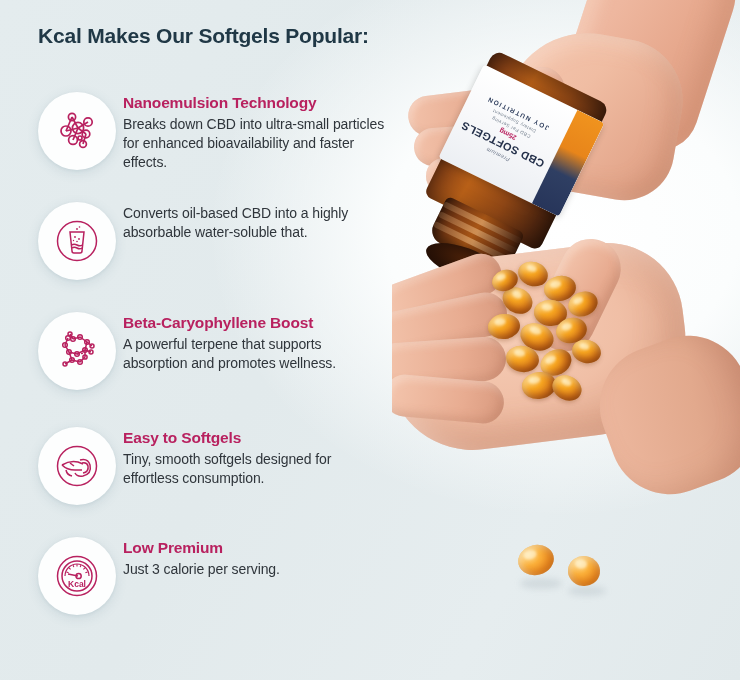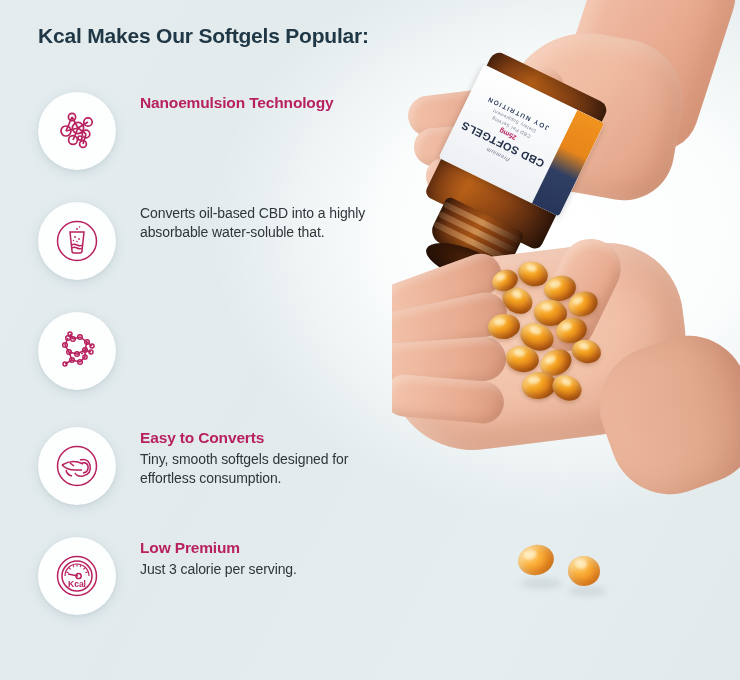--- a/index.html
+++ b/index.html
@@ -30,21 +30,21 @@
 
   .badge{
     width:78px;height:78px;flex:0 0 78px;border-radius:50%;
     background:#fdfefe;
     box-shadow:0 3px 12px rgba(90,125,140,.16), 0 1px 3px rgba(90,125,140,.10);
     display:flex;align-items:center;justify-content:center;
     margin-top:2px;
   }
   .badge svg{display:block}
 
-  .ftext{margin-left:24px;padding-top:4px;max-width:262px;}
+  .ftext{margin-left:7px;padding-top:4px;max-width:262px;}
   .fhead{
     font-size:15.5px;font-weight:bold;color:#b8215f;letter-spacing:-0.15px;
     line-height:1.15;margin-bottom:3px;
   }
   .fbody{
     font-size:14px;line-height:1.36;color:#2f353b;letter-spacing:-0.1px;
   }
 
   
   .photo{position:absolute;left:392px;top:0;width:348px;height:680px;overflow:hidden;}
@@ -185,20 +185,21 @@
               <circle cx="36" cy="16" r="4.2"></circle>
             <circle cx="34" cy="28" r="3.8"></circle>
               <circle cx="21" cy="34" r="4.4"></circle>
             <circle cx="31" cy="38" r="3.4"></circle>
               <circle cx="28" cy="32" r="2"></circle>
           </svg>
         </span>
       </div>
       <div class="ftext">
         <div class="fhead">Nanoemulsion Technology</div>
+        <div class="fbody">Breaks down CBD into ultra-small particles for enhanced bioavailability and faster effects.</div>
       </div>
     </div>
 
     <div class="feature f1">
       <div class="badge">
         <span>
           <svg width="50" height="50" viewBox="0 0 50 50" fill="none" stroke="#b8215f" stroke-width="1.5">
             <circle cx="25" cy="25" r="19.5"></circle>
             <path d="M18 16 L20 35 Q20 37 22 37 L28 37 Q30 37 30 35 L32 16 Z"></path>
             <path d="M19.6 29 Q22 27.4 25 29 Q28 30.6 30.4 29"></path>
@@ -239,38 +240,42 @@
             <circle cx="20" cy="34" r="2.3"></circle>
               <circle cx="28" cy="36" r="2.3"></circle>
             <circle cx="33" cy="31" r="2.1"></circle>
             <circle cx="18" cy="8" r="2"></circle>
               <circle cx="40" cy="20" r="2"></circle>
             <circle cx="39" cy="26" r="2"></circle>
               <circle cx="13" cy="38" r="2"></circle>
           </svg>
         </span>
       </div>
+      <div class="ftext">
+        <div class="fhead">Beta-Caryophyllene Boost</div>
+        <div class="fbody">A powerful terpene that supports absorption and promotes wellness.</div>
+      </div>
     </div>
 
     <div class="feature f3">
       <div class="badge">
         <span>
           <svg width="50" height="50" viewBox="0 0 50 50" fill="none" stroke="#b8215f" stroke-width="1.5">
             <circle cx="25" cy="25" r="19.5"></circle>
             <path d="M10 24 Q18 19 26 21 L31 23"></path>
             <path d="M10 24 Q15 29 23 29 L30 29"></path>
             <path d="M14 29 Q15 34 20 35"></path>
             <path d="M28 19 Q36 17 38 24 Q40 33 31 35 Q25 36 23 32"></path>
             <path d="M30 22 Q35 21 36 25 Q37 31 31 32"></path>
             <path d="M18 22 L22 25"></path>
           </svg>
         </span>
       </div>
       <div class="ftext">
-        <div class="fhead">Easy to Converts</div>
+        <div class="fhead">Easy to Softgels</div>
         <div class="fbody">Tiny, smooth softgels designed for effortless consumption.</div>
       </div>
     </div>
 
     <div class="feature f4">
       <div class="badge">
         <span>
           <svg width="50" height="50" viewBox="0 0 50 50" fill="none" stroke="#b8215f" stroke-width="1.5">
             <circle cx="25" cy="25" r="19.5"></circle>
             <circle cx="25" cy="25" r="15"></circle>

